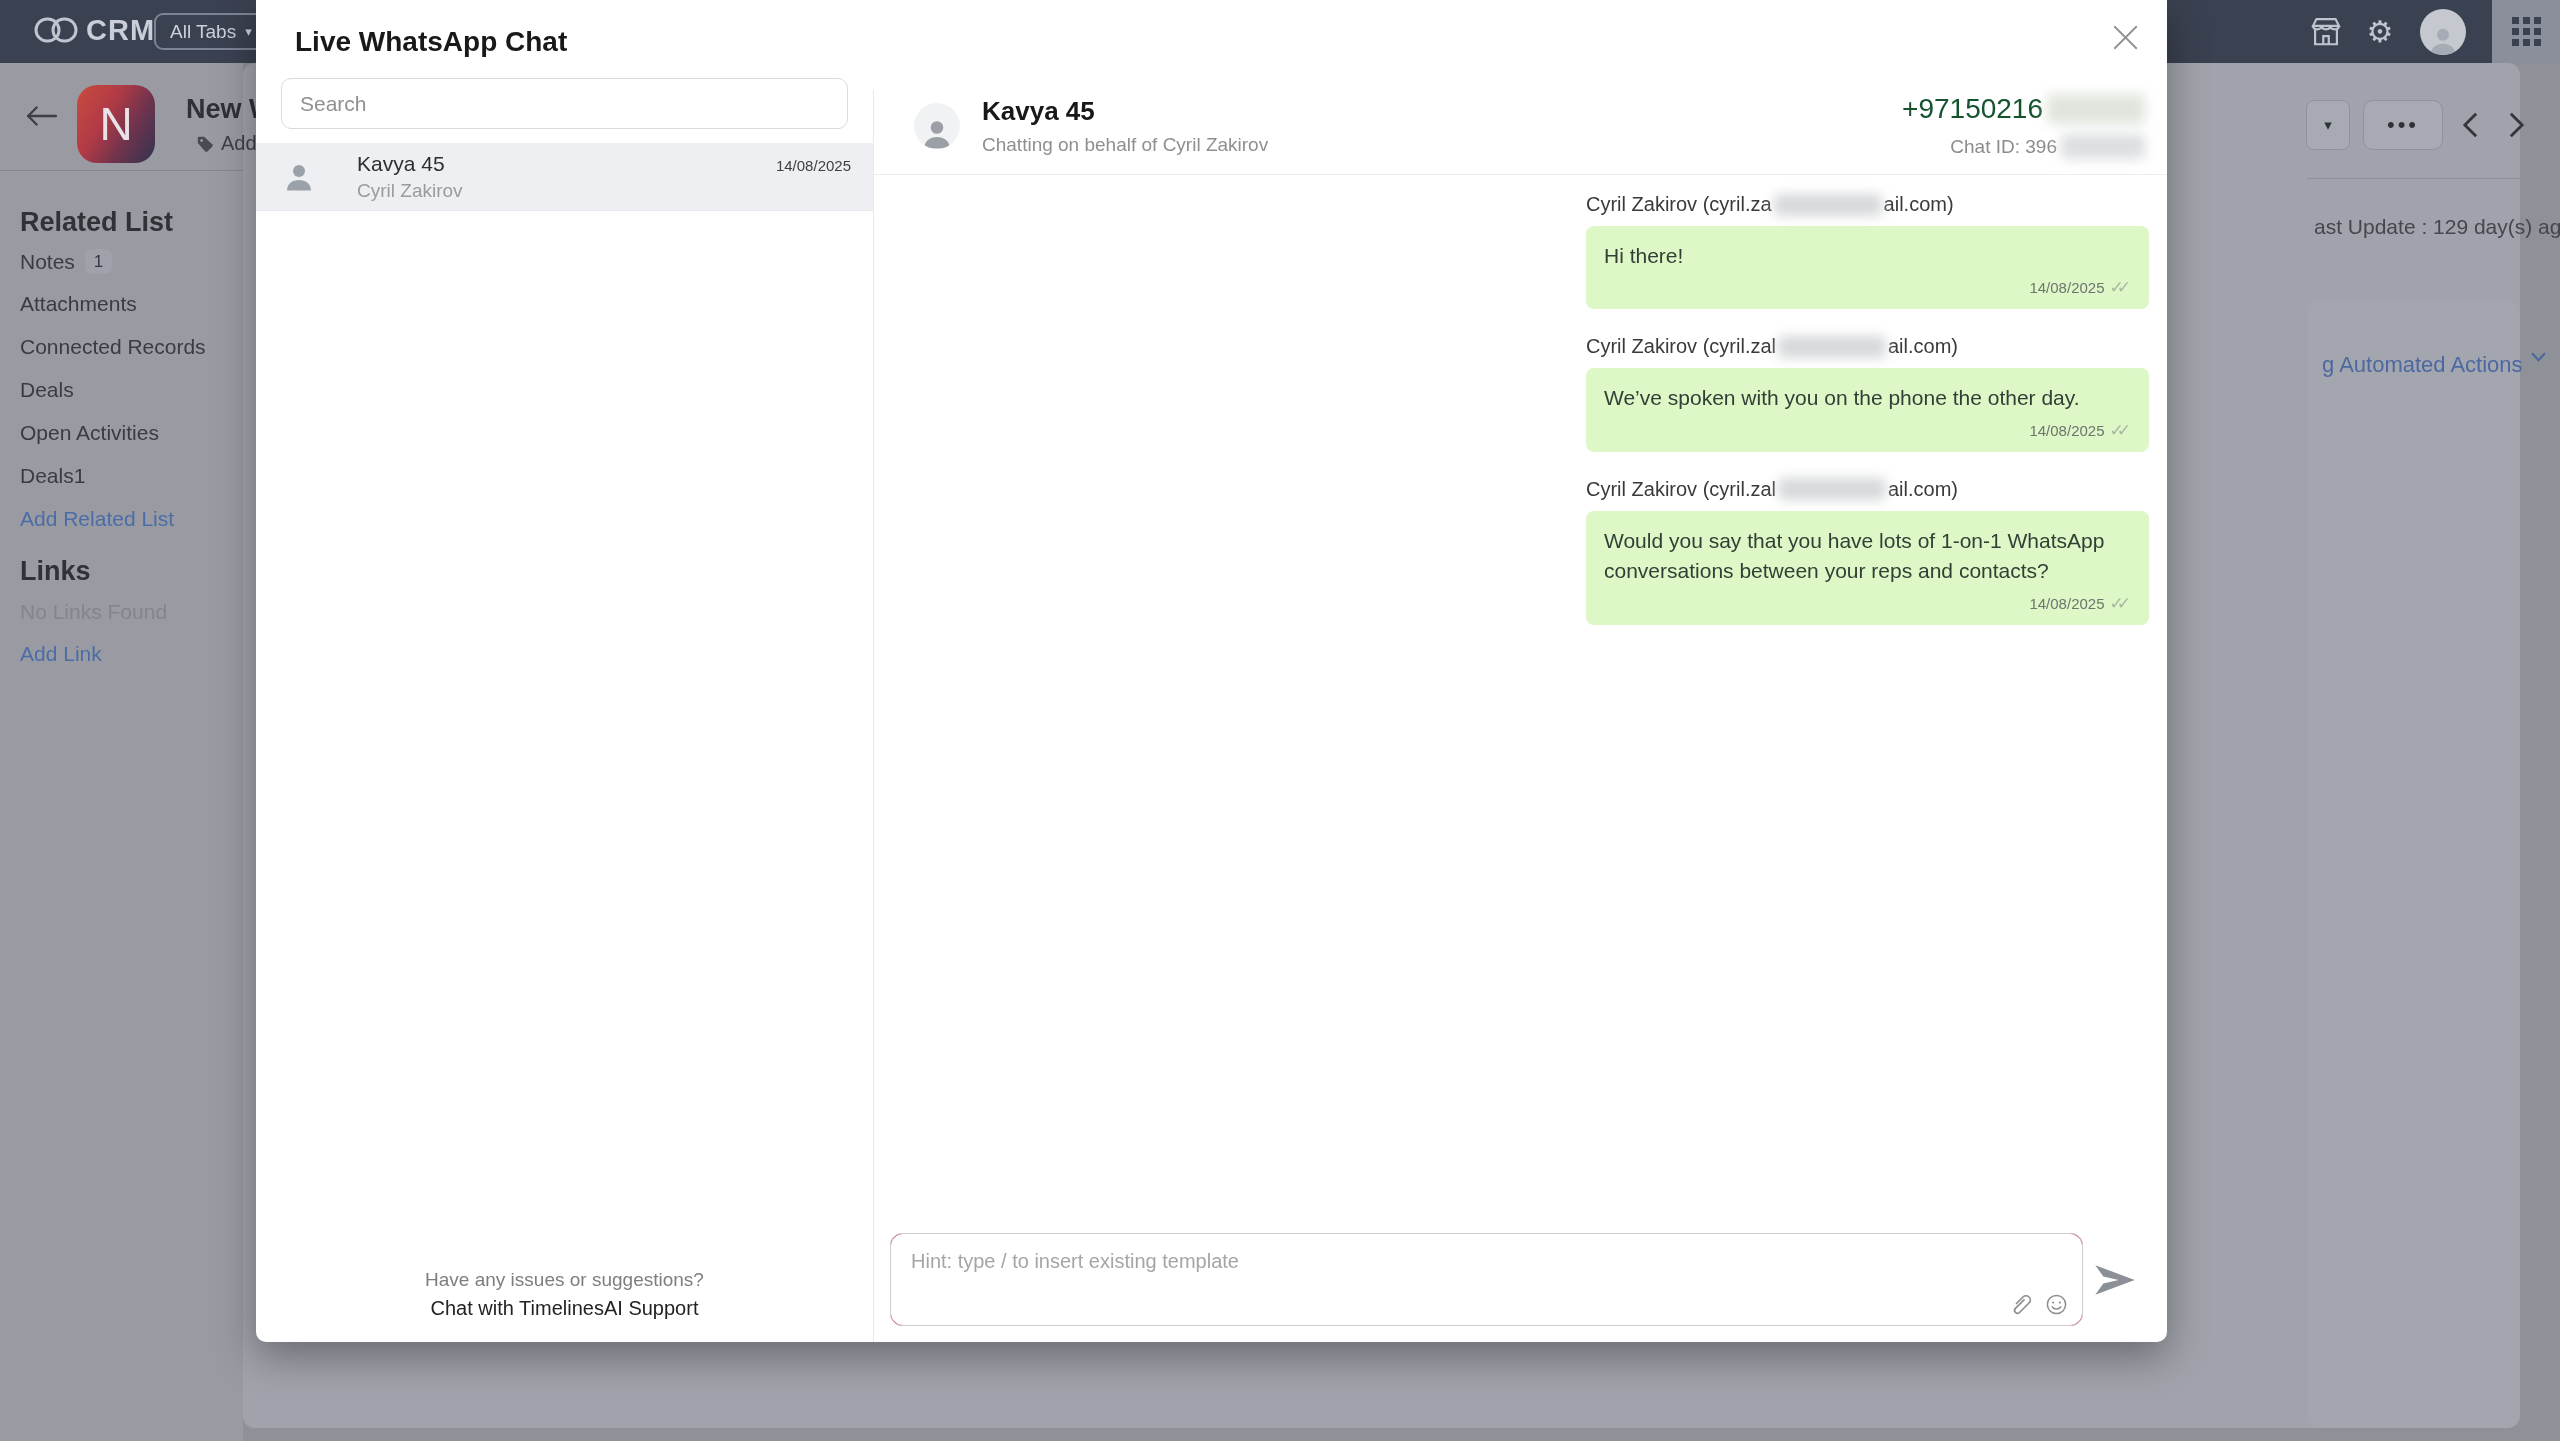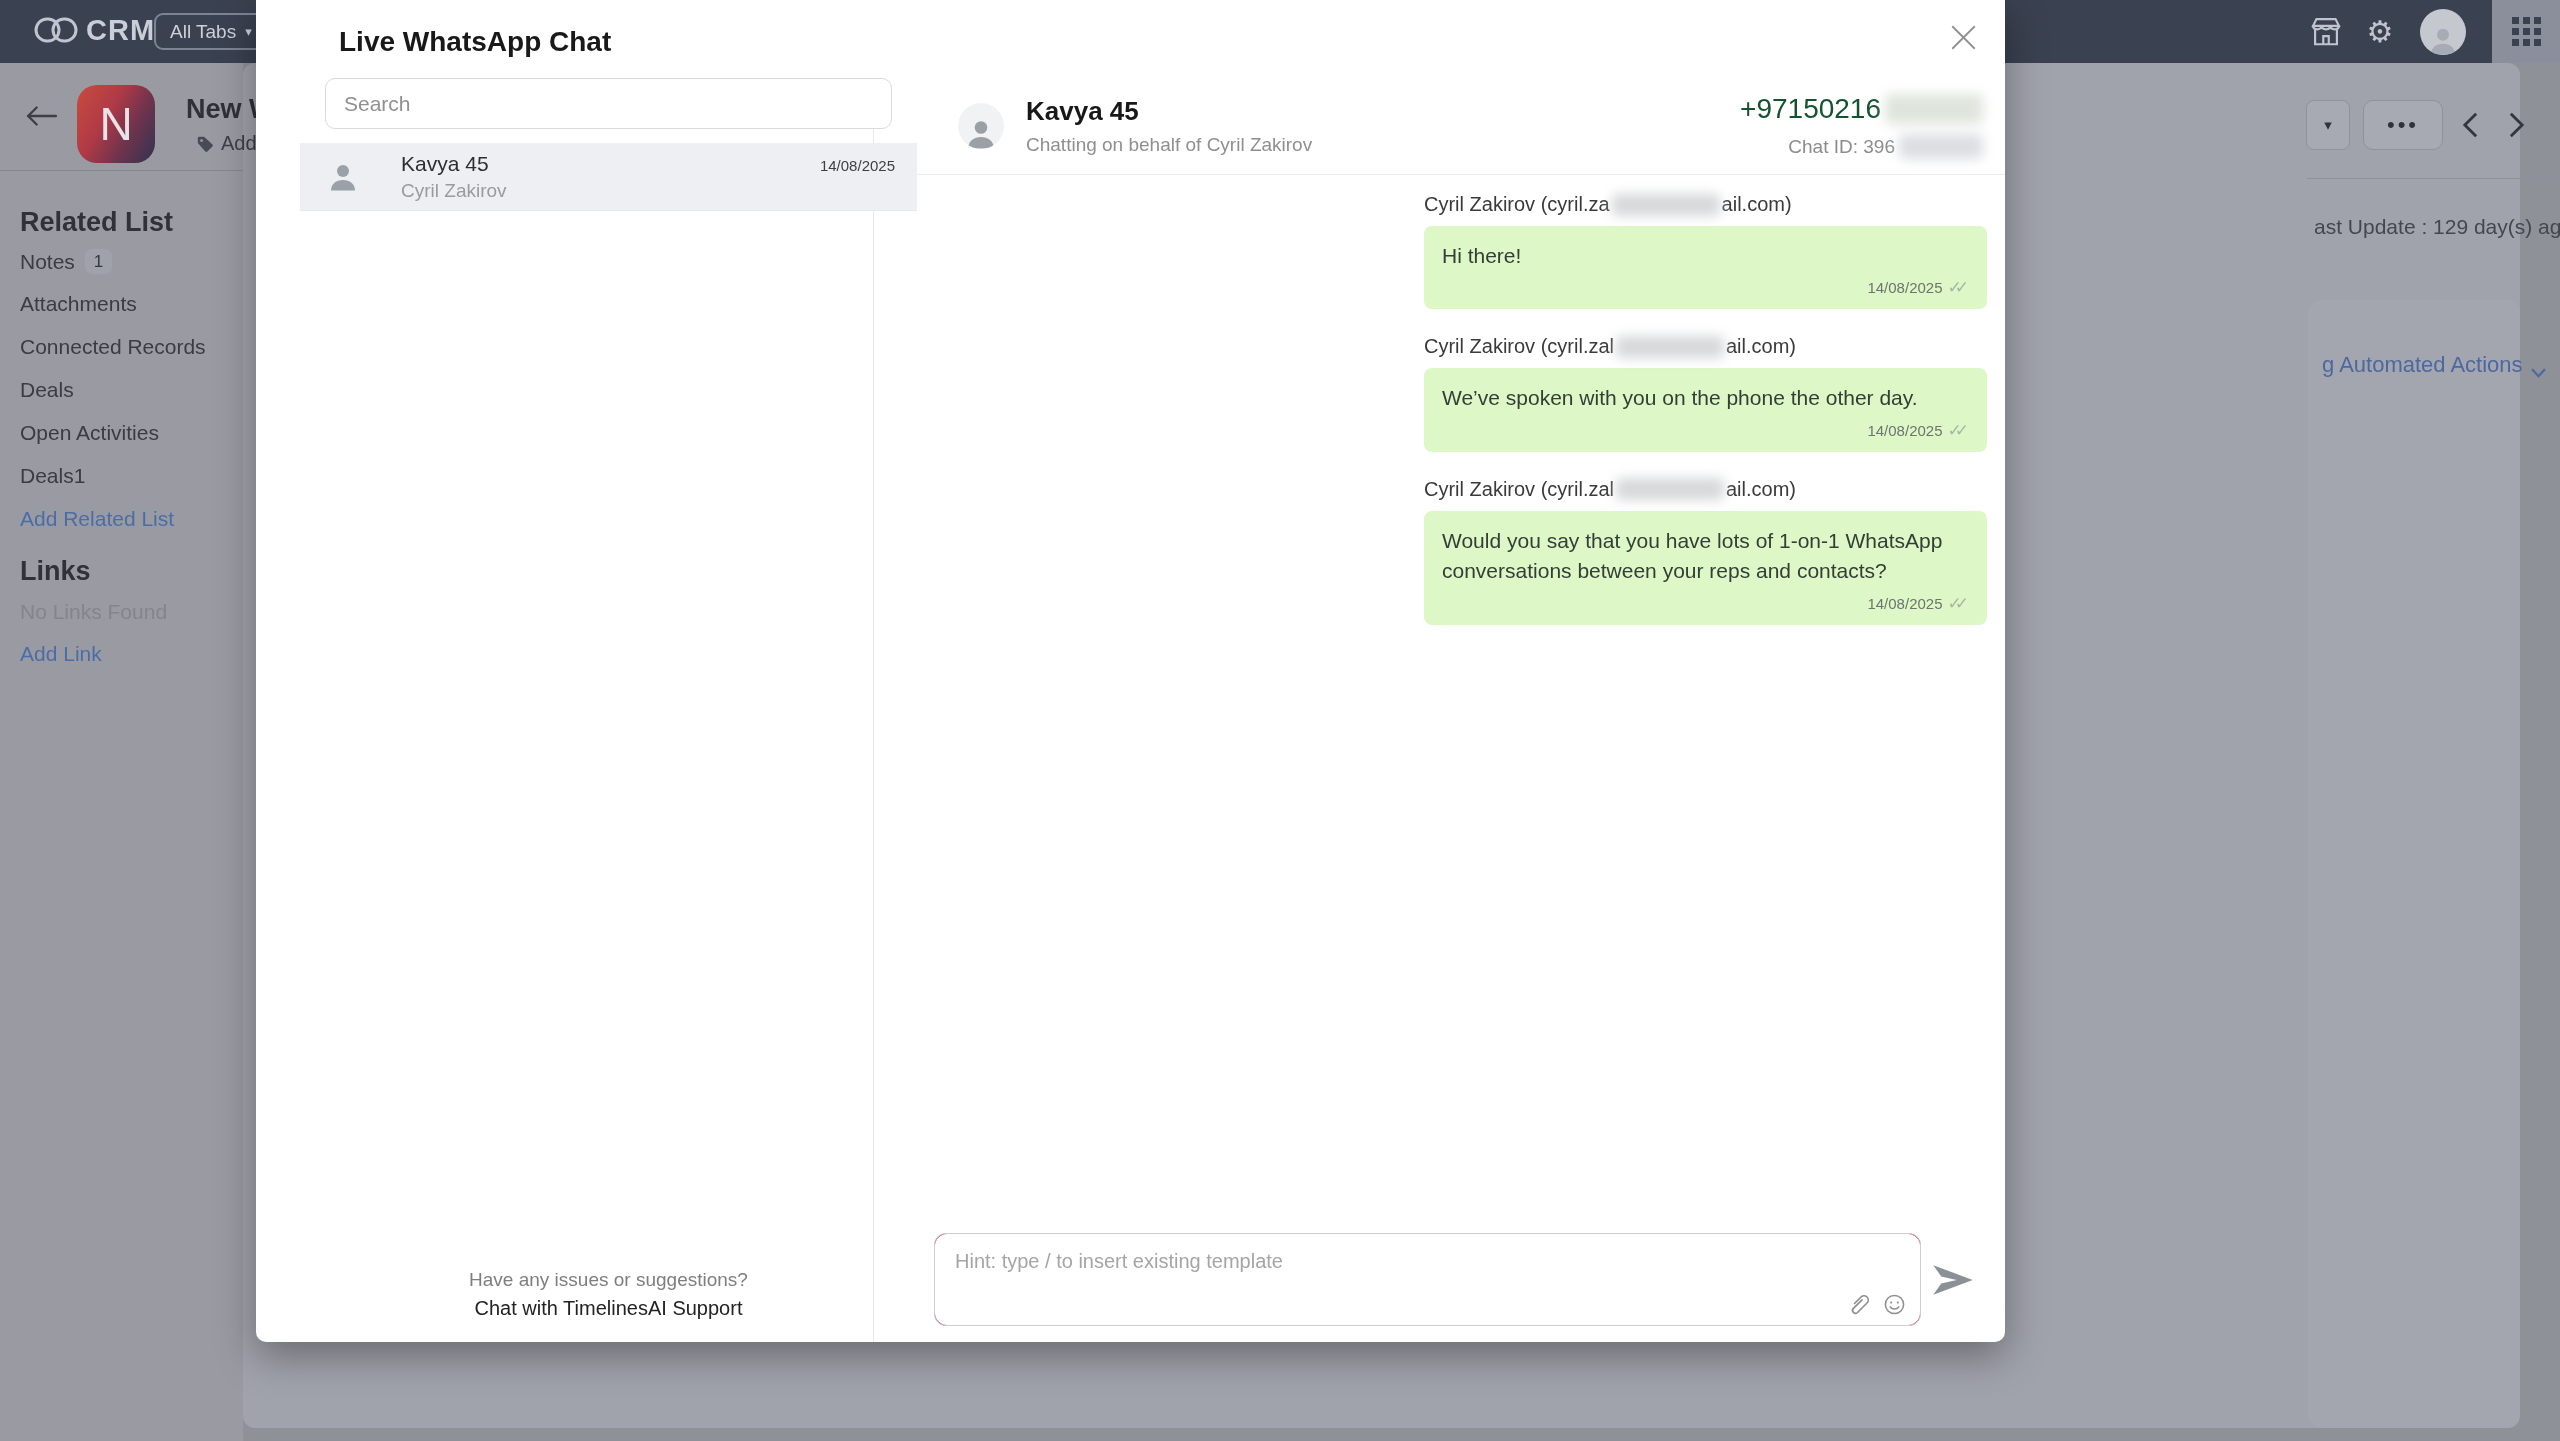--- a/index.html
+++ b/index.html
@@ -52,25 +52,25 @@
 
   .bg-btn { position:absolute; top:100px; height:50px; background:#a7aab3; border:1px solid #8f929b;
             display:flex; align-items:center; justify-content:center; color:#2f3238; }
   .bg-caretbtn { left:2306px; width:44px; border-radius:8px; font-size:15px; }
   .bg-morebtn { left:2363px; width:80px; border-radius:10px; font-size:22px; letter-spacing:3px; }
   .bg-chev { position:absolute; top:110px; }
   .bg-lastupdate { position:absolute; left:2314px; top:215px; font-size:21px; color:#44474e; white-space:nowrap; }
   .bg-panel { position:absolute; left:2308px; top:300px; width:212px; height:1128px;
               background:#a4a6af; border-radius:14px; }
   .bg-autoactions { position:absolute; left:2322px; top:352px; font-size:22px; color:#4c68a0;
-                    display:flex; align-items:flex-end; gap:8px; white-space:nowrap; }
+                    display:flex; align-items:flex-start; gap:8px; white-space:nowrap; }
 
   
-  .modal { position:absolute; left:256px; top:0; width:1749px; height:1342px; background:#ffffff;
-           border-radius:0 0 10px 10px; box-shadow:0 14px 40px rgba(0,0,0,0.35); display:flex;padding-left:44px; }
+  .modal { position:absolute; left:256px; top:0; width:1911px; height:1342px; background:#ffffff;
+           border-radius:0 0 10px 10px; box-shadow:0 14px 40px rgba(0,0,0,0.35); display:flex; }
   .v-divider { position:absolute; left:617px; top:90px; bottom:0; width:1px; background:#e8e8e8; }
 
   .left-pane { width:617px; position:relative; }
   .modal-title { padding:26px 0 0 39px; font-size:28px; font-weight:700; color:#191919; }
   .search-row { margin-top:20px; padding:0 25px 14px 25px; border-bottom:1px solid #efefef; }
   .search-input { width:100%; height:51px; border:1px solid #dadada; border-radius:10px;
                   font-size:21px; color:#333; padding:0 18px; outline:none;
                   font-family:"Liberation Sans", sans-serif; }
   .search-input::placeholder { color:#909090; }
   .chat-item { height:67px; background:#edeff3; border-bottom:1px solid #e6e8ec;

